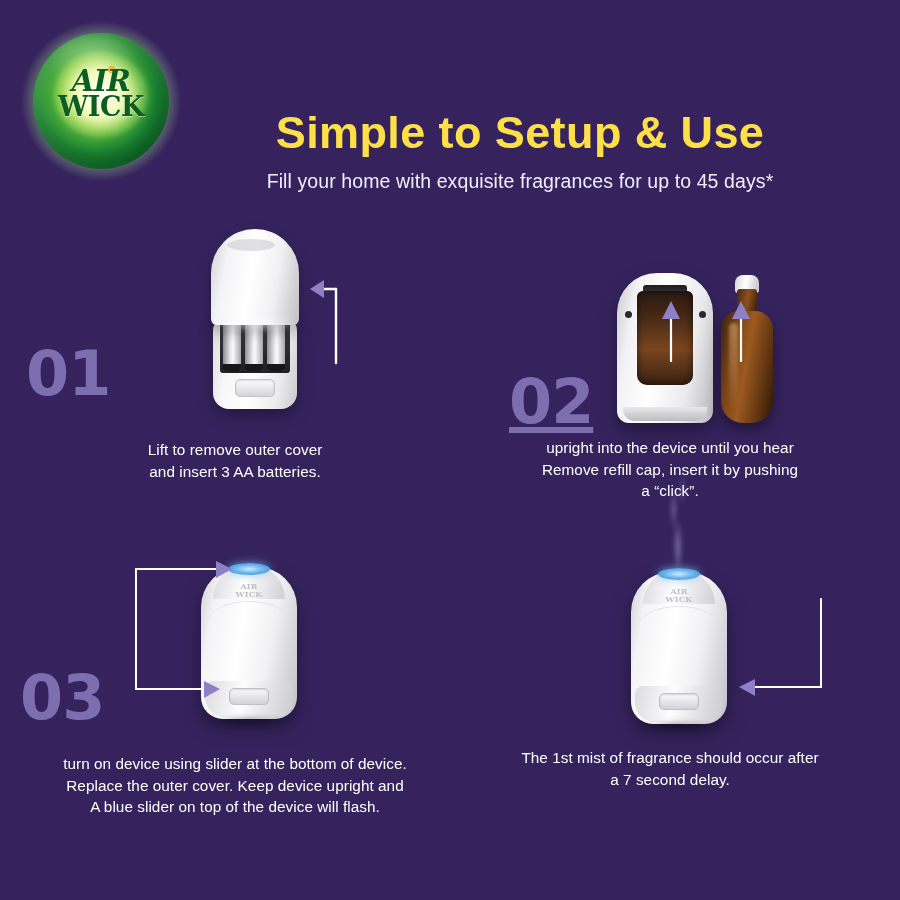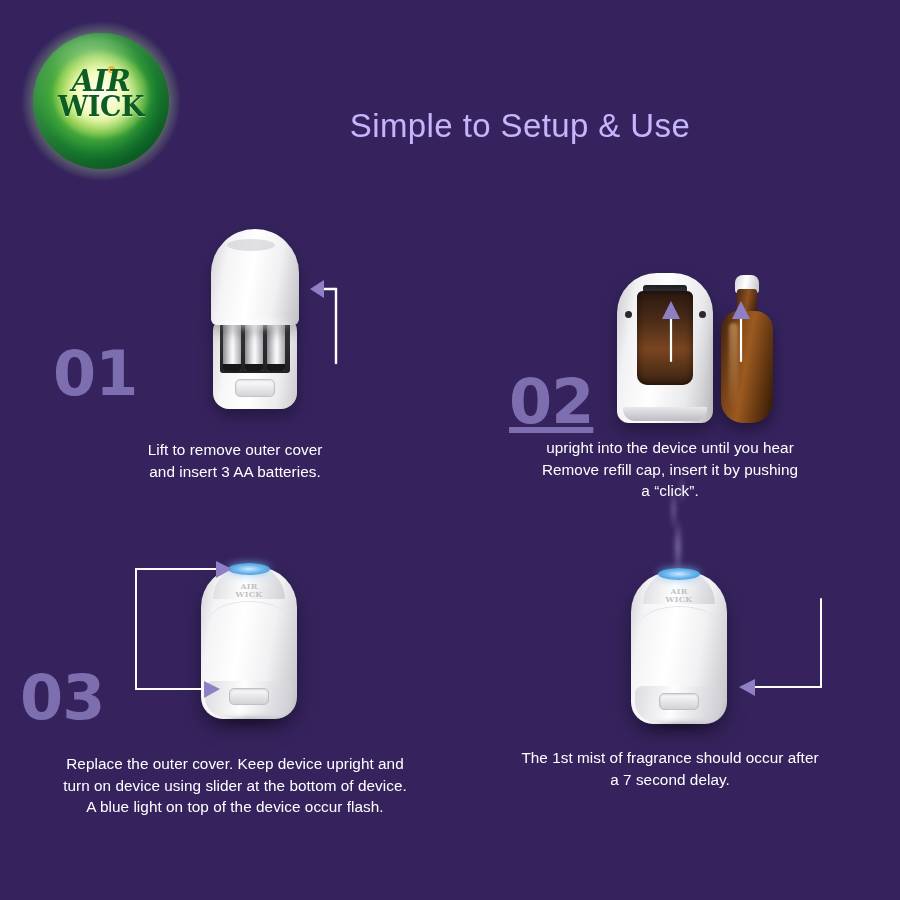--- a/index.html
+++ b/index.html
@@ -104,23 +104,23 @@
 
   
   .header {
     position: absolute;
     left: 150px;
     top: 108px;
     width: 740px;
     text-align: center;
   }
   .title {
-    font-size: 33px;
-    font-weight: 400;
-    color: #c4b5fd;
+    font-size: 45px;
+    font-weight: 700;
+    color: #fde047;
     letter-spacing: 0.4px;
     line-height: 1.12;
   }
   .subtitle {
     margin-top: 12px;
     font-size: 19.5px;
     font-weight: 400;
     color: #f2eef8;
     letter-spacing: 0.1px;
   }
@@ -161,21 +161,21 @@
   .num {
     position: absolute;
     font-family: "DejaVu Sans", sans-serif;
     font-size: 62px;
     font-weight: bold;
     color: #7d6eb0;
     letter-spacing: -1px;
     line-height: 1;
     z-index: 1;
   }
-  .step-01 .num { left: 6px;  top: 128px; margin-left: 27px; }
+  .step-01 .num { left: 6px;  top: 128px; }
   .step-02 .num { left: 54px; top: 106px; text-decoration: underline; }
   .step-03 .num { left: 0px;  top: 122px; }
   .step-04 .num { left: 20px; top: 160px; }
 
   
   .dev { position: absolute; }
 
   
   .d1 { left: 185px; top: 10px; width: 100px; height: 190px; }
   .d1 .base {
@@ -374,20 +374,21 @@
     <div class="logo-core"></div>
     <div class="logo-dot"></div>
     <div class="logo-text">
       <span class="l1">AIR</span>
       <span class="l2">WICK</span>
     </div>
   </div>
 
   <div class="header">
     <div class="title">Simple to Setup &amp; Use</div>
+    <div class="subtitle">Fill your home with exquisite fragrances for up to 45 days*</div>
   </div>
 
   <div class="grid">
 
     <div class="step step-01">
       <div class="stage">
         <div class="num">01</div>
         <div class="dev d1">
           <div class="base"></div>
           <div class="batt-well"></div>
@@ -461,23 +462,23 @@
         </div>
         <svg class="arrow-svg a3" width="130" height="145" viewBox="0 0 130 145">
           <path d="M16 8 L96 8" stroke="#ffffff" stroke-width="2" fill="none" stroke-linecap="round"></path>
           <path d="M16 8 L16 128" stroke="#ffffff" stroke-width="2" fill="none" stroke-linecap="round"></path>
           <path d="M16 128 L84 128" stroke="#ffffff" stroke-width="2" fill="none" stroke-linecap="round"></path>
           <polygon points="112,8 96,0 96,17" fill="#8f7fc4"></polygon>
           <polygon points="100,128 84,120 84,137" fill="#8f7fc4"></polygon>
         </svg>
       </div>
       <div class="caption">
+        <div>turn on device using slider at the bottom of device.</div>
         <div>Replace the outer cover. Keep device upright and</div>
-        <div>turn on device using slider at the bottom of device.</div>
-        <div>A blue light on top of the device occur flash.</div>
+        <div>A blue slider on top of the device will flash.</div>
       </div>
     </div>
 
     <div class="step step-04">
       <div class="stage">
         <div class="mist"></div>
         <div class="dev-full d4">
           <div class="shell"></div>
           <div class="taper"></div>
           <div class="led"></div>

